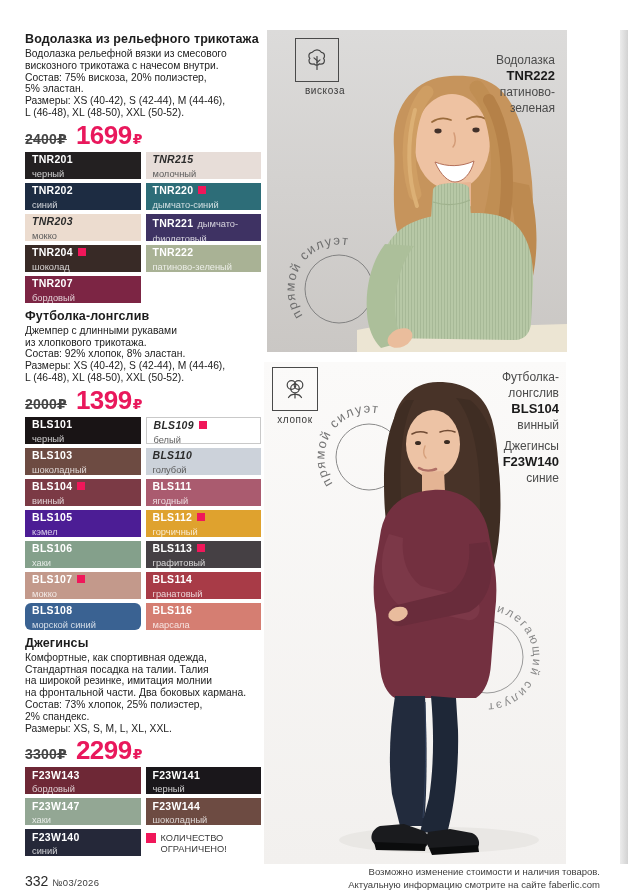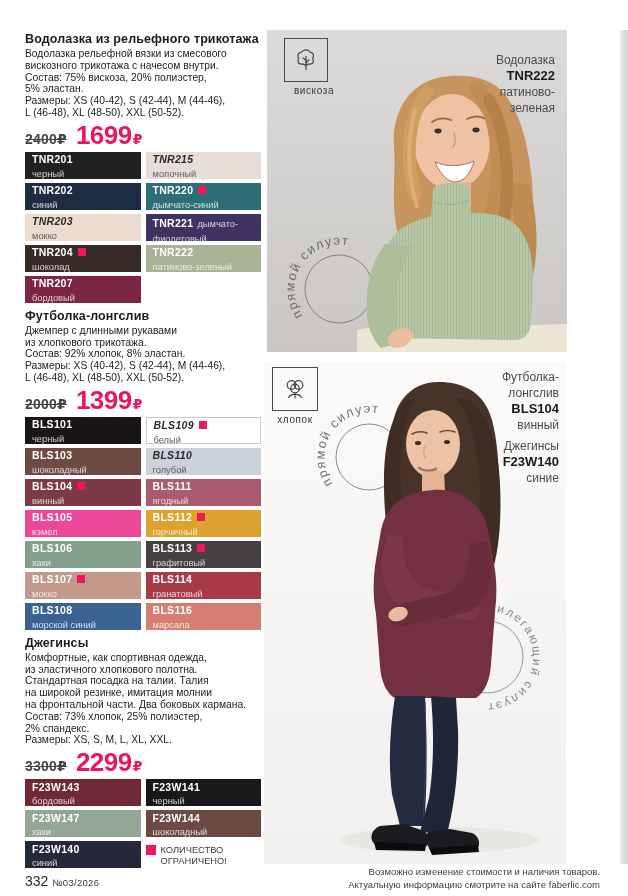--- a/index.html
+++ b/index.html
@@ -30,21 +30,21 @@
   .limited-note{display:flex;gap:5px;align-items:flex-start;padding-top:4px;font-size:9.3px;line-height:10.5px;color:#3a3a3a;width:110px;}
   .legend-sq{width:10px;height:10px;margin:0;flex:0 0 auto;}
 
   
   .photo{position:absolute;overflow:hidden;}
   #photo-top{left:267px;top:30px;width:300px;height:322px;}
   #photo-bottom{left:264px;top:362px;width:302px;height:502px;}
   .photo-art{position:absolute;left:0;top:0;}
 
   .badge{position:absolute;text-align:center;}
-  #photo-top .badge{left:17px;top:8px;width:60px;}
+  #photo-top .badge{left:28px;top:8px;width:60px;}
   #photo-bottom .badge{left:8px;top:5px;width:46px;}
   .badge-box{box-sizing:border-box;border:1.5px solid #4a4a4a;width:44px;height:44px;display:flex;align-items:center;justify-content:center;background:transparent;}
   #photo-bottom .badge-box{width:46px;height:44px;}
   .badge-label{font-size:10px;color:#3a3a3a;margin-top:3px;letter-spacing:.6px;}
 
   .caption{position:absolute;text-align:right;font-size:12px;line-height:16px;color:#4b4b4b;}
   #photo-top .caption{right:12px;top:22px;}
   #photo-bottom .caption{right:7px;top:7px;}
   .caption .cap-bold{font-weight:700;color:#1b1b1b;font-size:13px;}
 
@@ -102,36 +102,35 @@
         <span class="price-old">2000₽</span>
         <span class="price-new"><span>1399</span><span class="rub">₽</span></span>
       </div>
       <div class="swatch-grid">
           <div class="swatch" style="background: rgb(25, 20, 21);"><span class="sw-code">BLS101</span><span class="sw-name">черный</span></div>
           <div class="swatch sw-dark sw-border" style="background: rgb(255, 255, 255);"><span class="sw-code">BLS109<span class="sw-marker"></span></span><span class="sw-name">белый</span></div>
           <div class="swatch" style="background: rgb(109, 75, 66);"><span class="sw-code">BLS103</span><span class="sw-name">шоколадный</span></div>
           <div class="swatch sw-dark" style="background: rgb(204, 210, 218);"><span class="sw-code">BLS110</span><span class="sw-name">голубой</span></div>
           <div class="swatch" style="background: rgb(123, 58, 69);"><span class="sw-code">BLS104<span class="sw-marker"></span></span><span class="sw-name">винный</span></div>
           <div class="swatch" style="background: rgb(170, 91, 111);"><span class="sw-code">BLS111</span><span class="sw-name">ягодный</span></div>
-          <div class="swatch" style="background: #ec4899;"><span class="sw-code">BLS105</span><span class="sw-name">кэмел</span></div>
+          <div class="swatch" style="background: #4c1d95;"><span class="sw-code">BLS105</span><span class="sw-name">кэмел</span></div>
           <div class="swatch" style="background: rgb(223, 162, 46);"><span class="sw-code">BLS112<span class="sw-marker"></span></span><span class="sw-name">горчичный</span></div>
           <div class="swatch" style="background: rgb(132, 160, 139);"><span class="sw-code">BLS106</span><span class="sw-name">хаки</span></div>
           <div class="swatch" style="background: rgb(69, 64, 68);"><span class="sw-code">BLS113<span class="sw-marker"></span></span><span class="sw-name">графитовый</span></div>
           <div class="swatch" style="background: rgb(195, 153, 139);"><span class="sw-code">BLS107<span class="sw-marker"></span></span><span class="sw-name">мокко</span></div>
           <div class="swatch" style="background: rgb(168, 59, 71);"><span class="sw-code">BLS114</span><span class="sw-name">гранатовый</span></div>
-          <div class="swatch" style="background: rgb(58, 98, 146);"><span class="sw-code">BLS108</span><span class="sw-name">морской синий</span></div>
+          <div class="swatch" style="background: rgb(58, 98, 146); border-radius: 6px;"><span class="sw-code">BLS108</span><span class="sw-name">морской синий</span></div>
           <div class="swatch" style="background: rgb(213, 126, 114);"><span class="sw-code">BLS116</span><span class="sw-name">марсала</span></div>
         </div>
     </section>
 
     <section class="product">
       <h2 class="p-title">Джегинсы</h2>
       <div class="p-desc">
           <div>Комфортные, как спортивная одежда,</div>
-          <div>из эластичного хлопкового полотна.</div>
           <div>Стандартная посадка на талии. Талия</div>
           <div>на широкой резинке, имитация молнии</div>
           <div>на фронтальной части. Два боковых кармана.</div>
           <div>Состав: 73% хлопок, 25% полиэстер,</div>
           <div>2% спандекс.</div>
           <div>Размеры: XS, S, M, L, XL, XXL.</div>
         </div>
       <div class="price-row">
         <span class="price-old">3300₽</span>
         <span class="price-new"><span>2299</span><span class="rub">₽</span></span>

